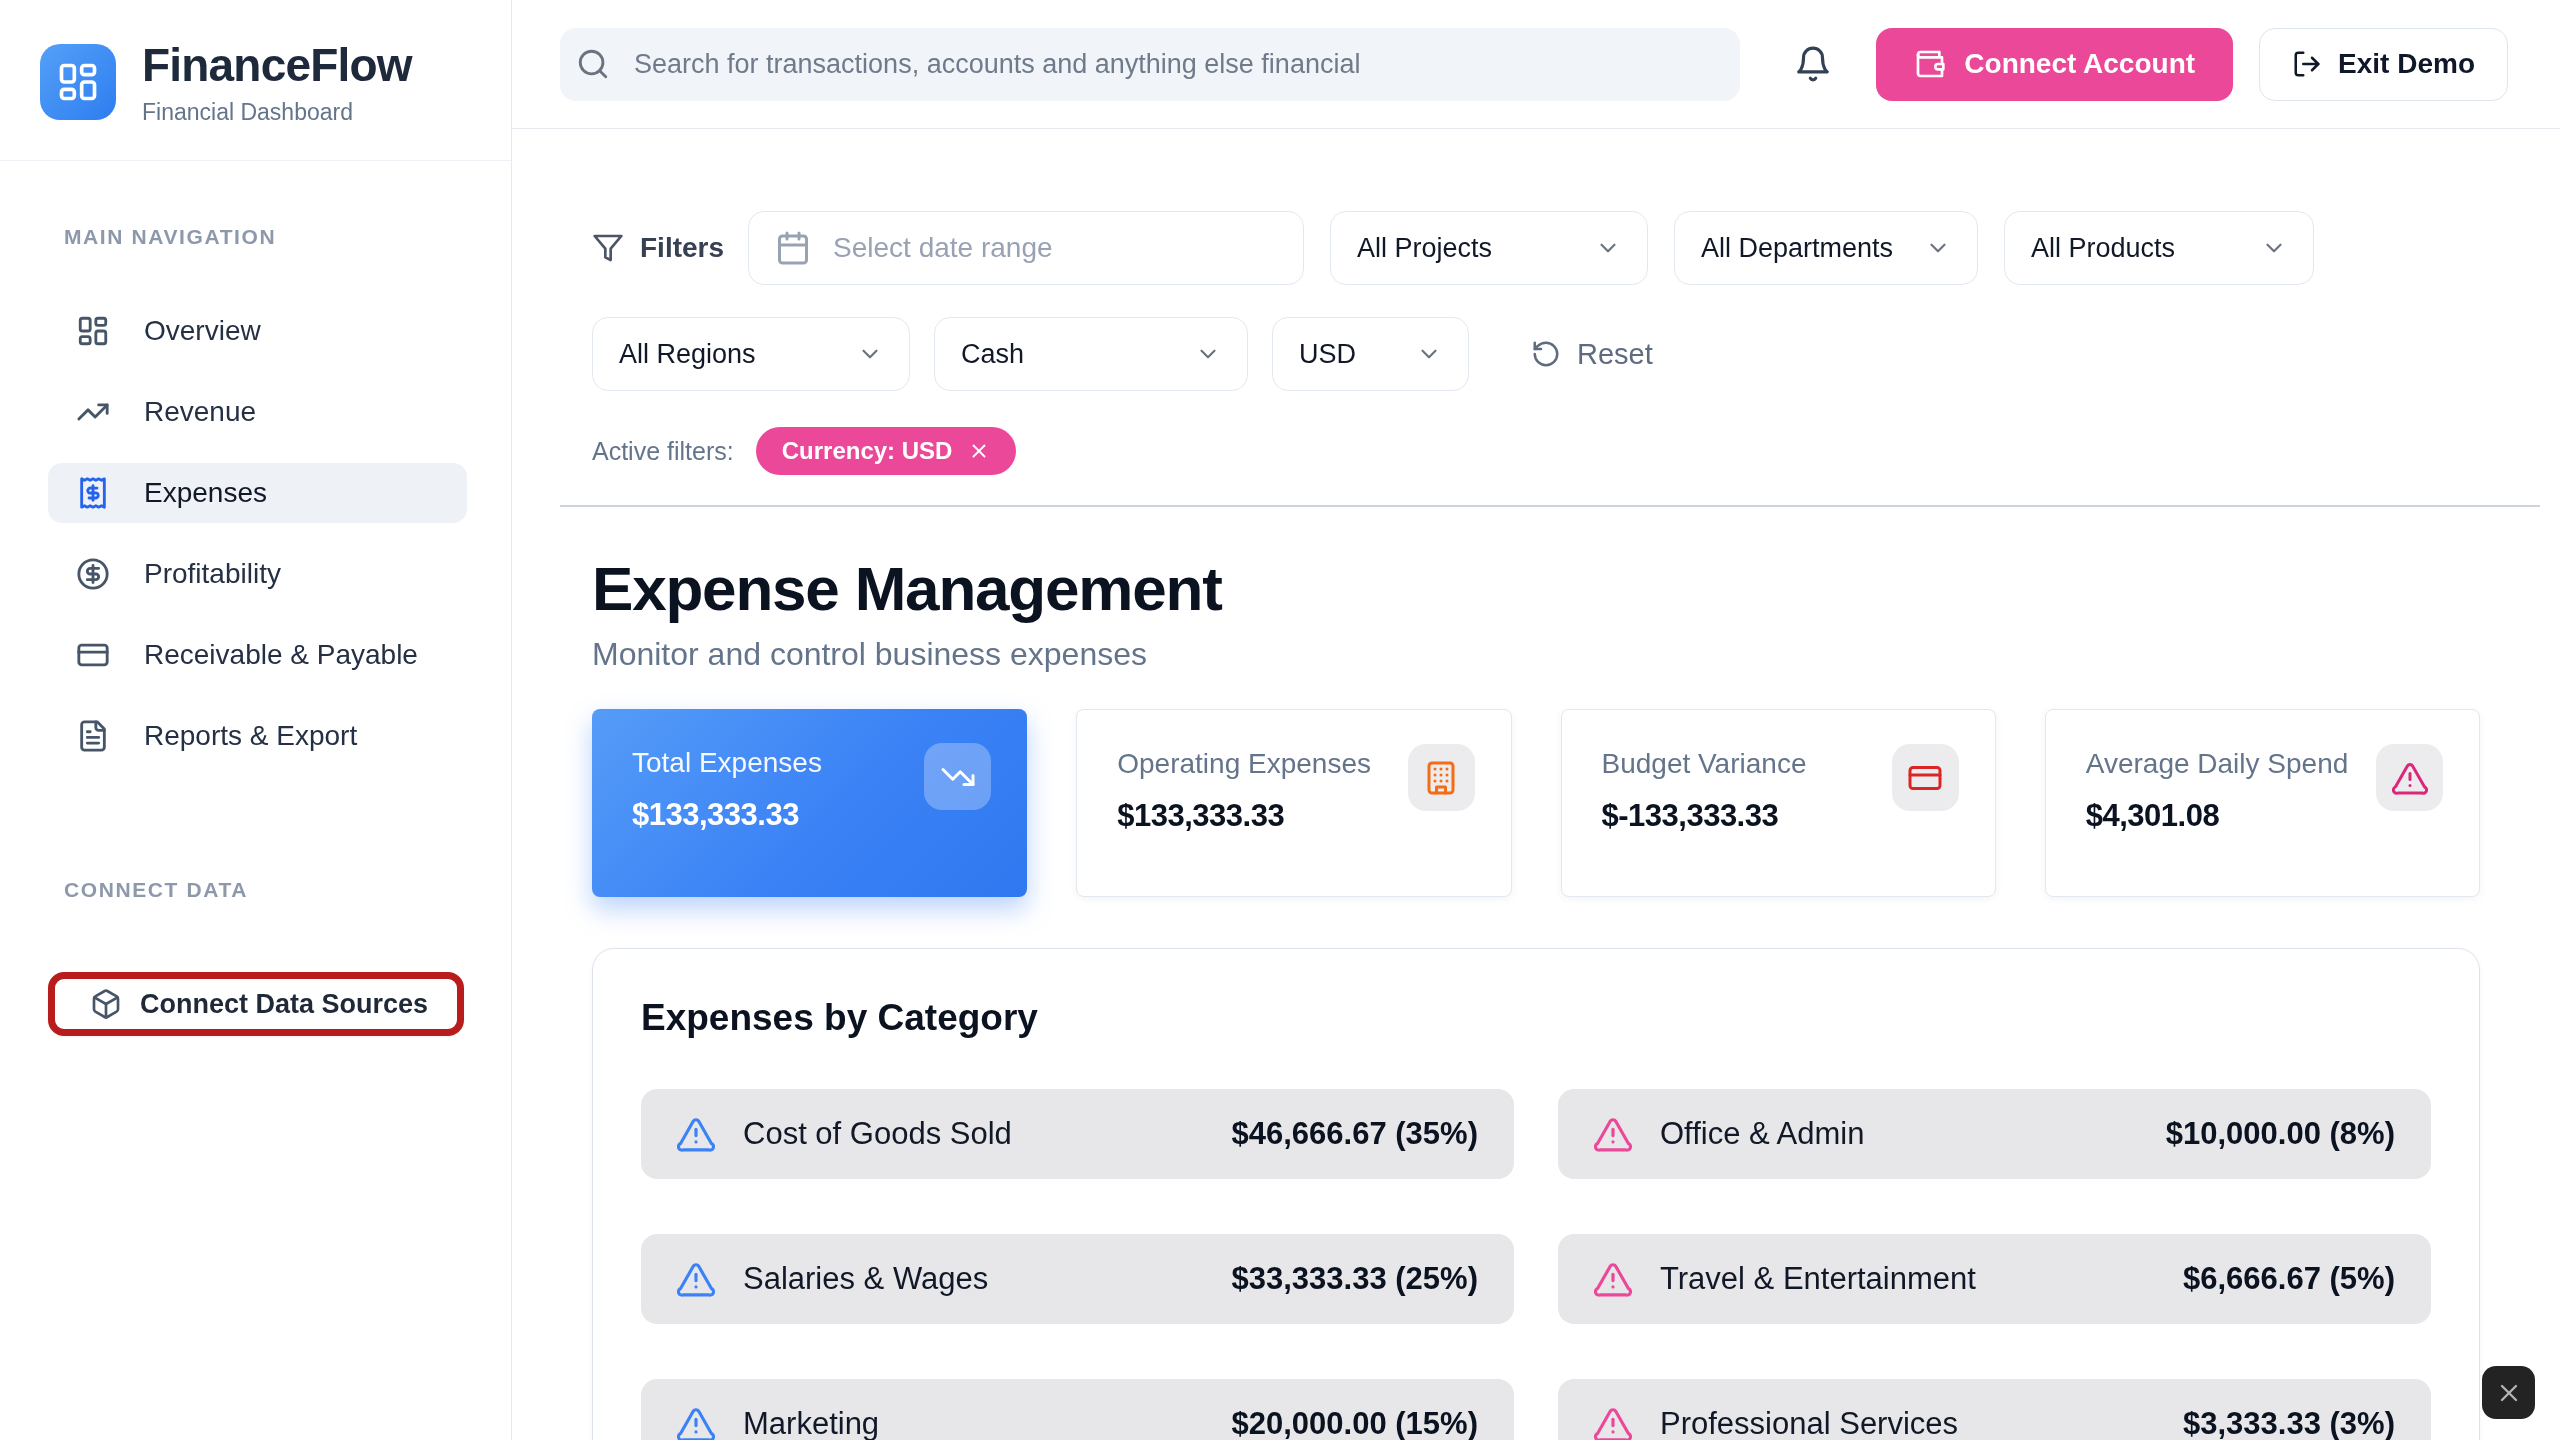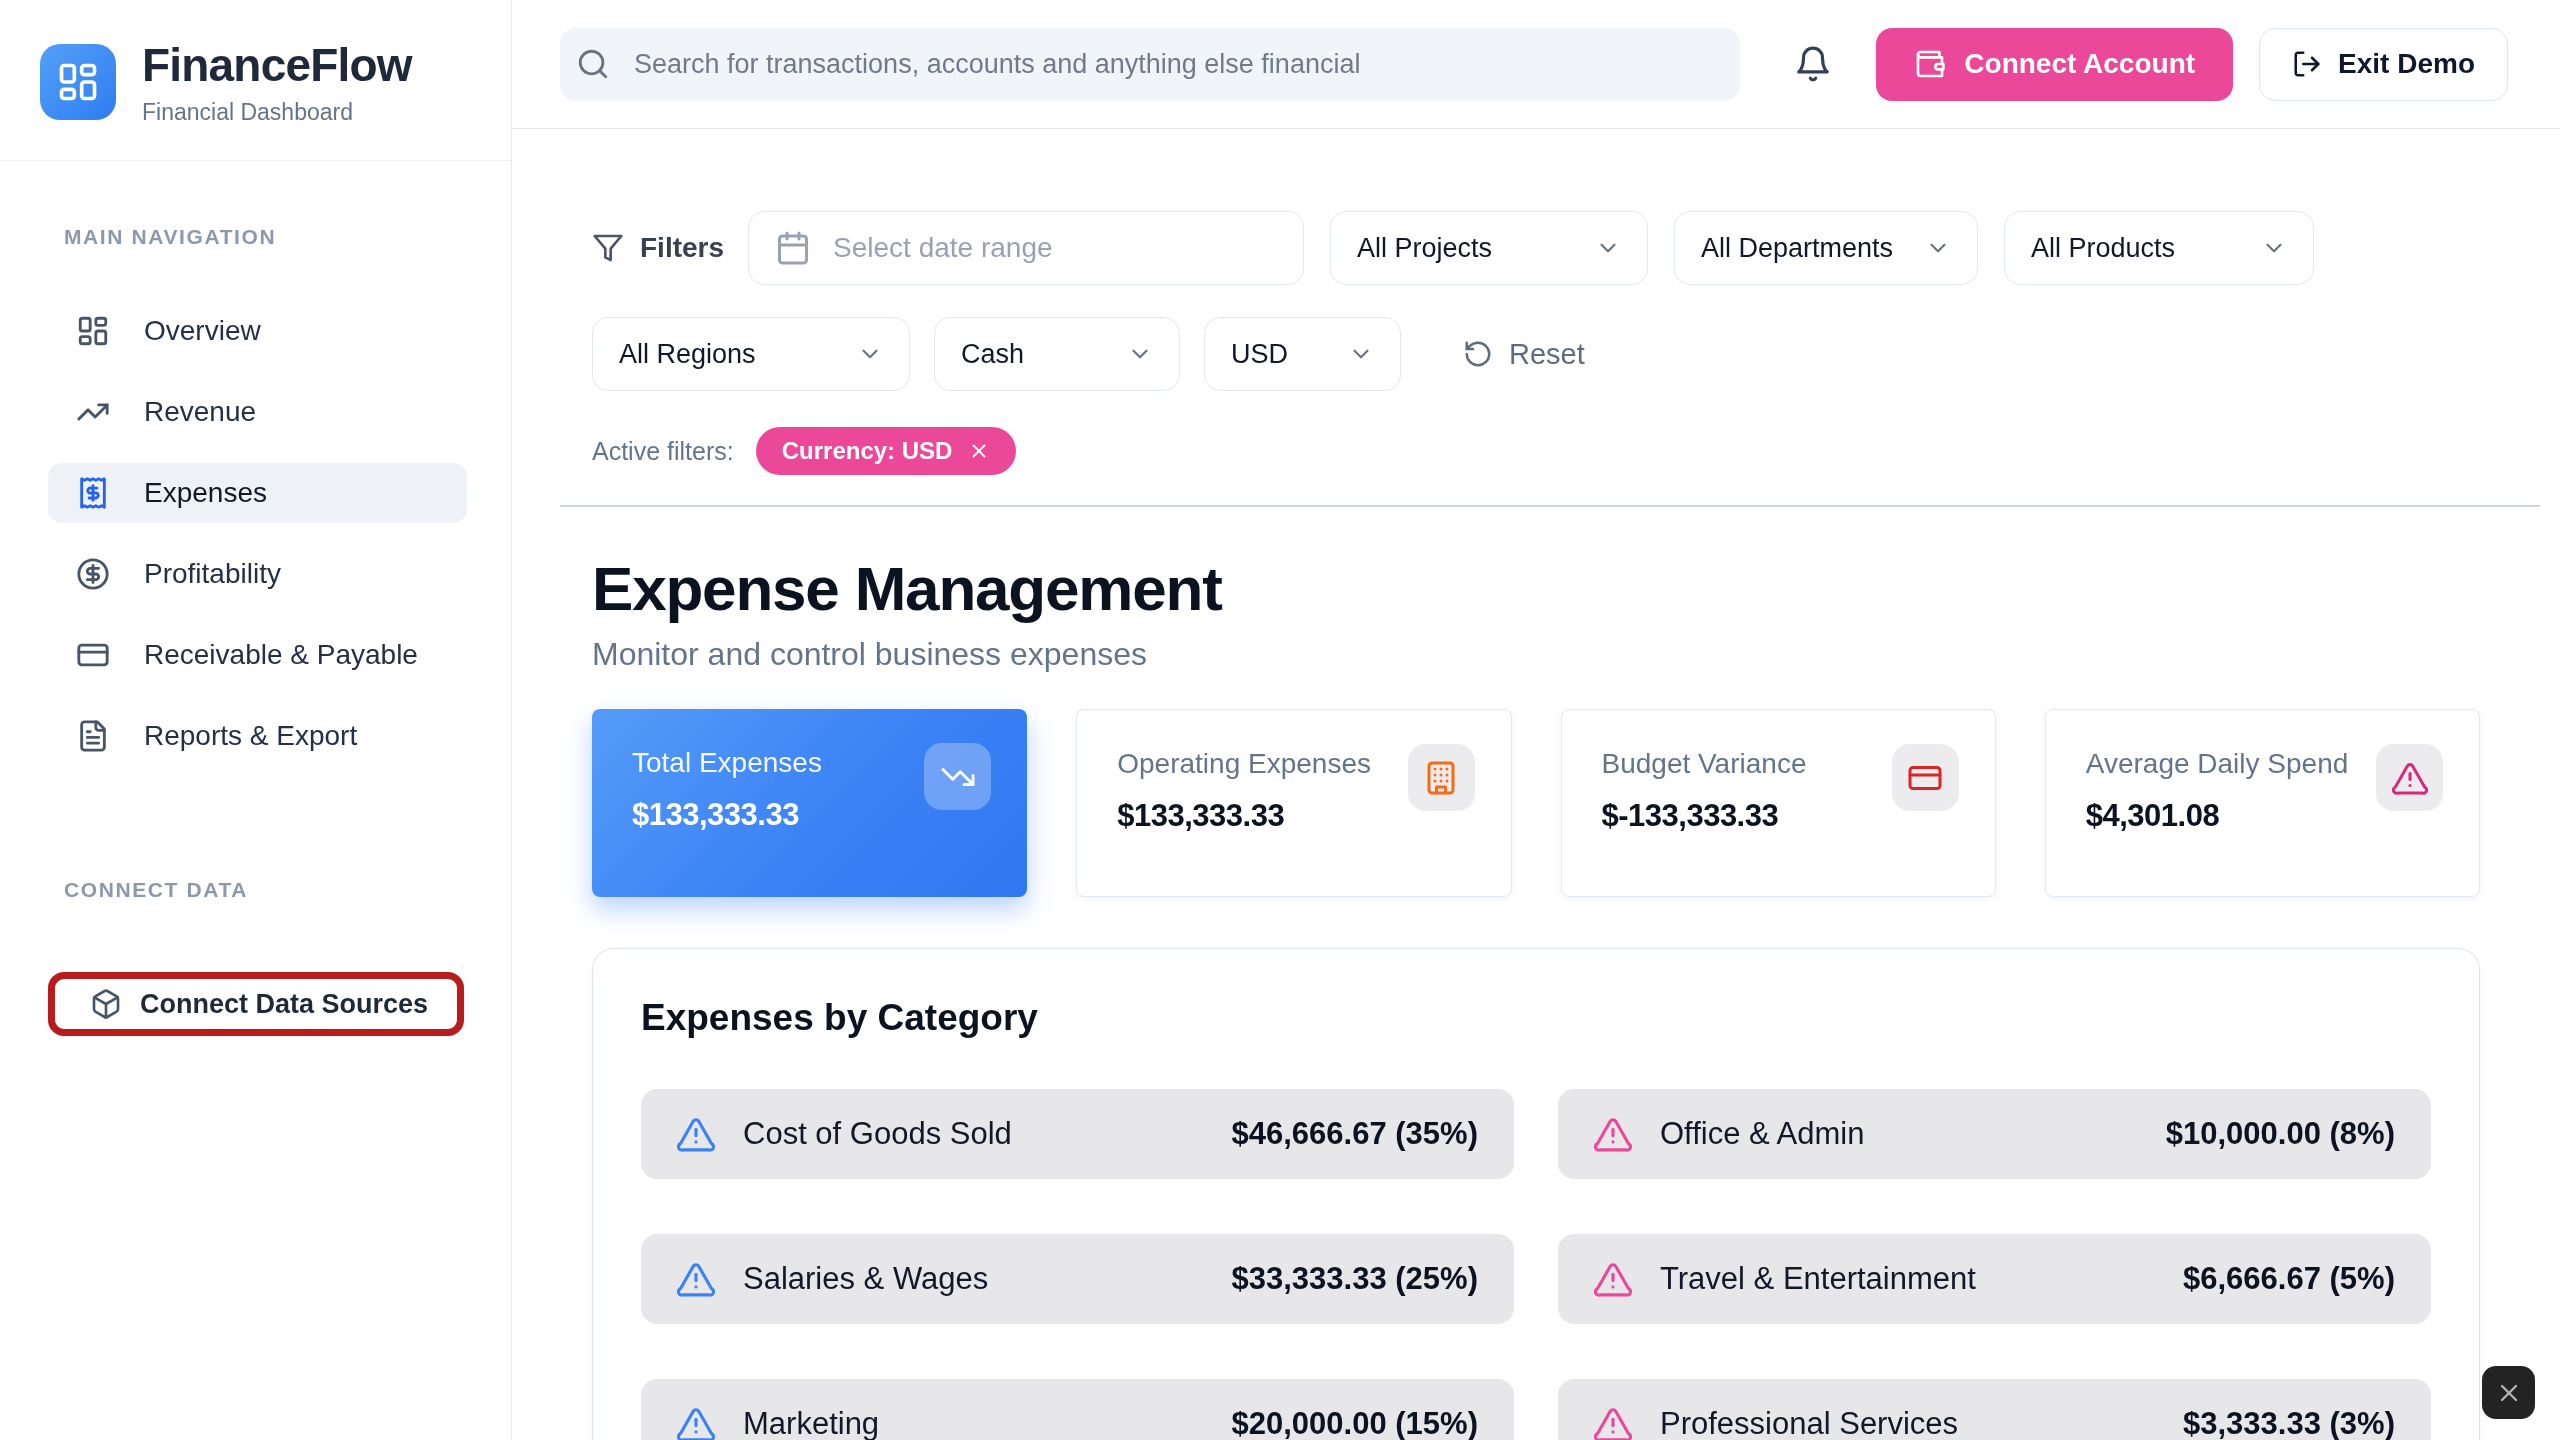--- a/index.html
+++ b/index.html
@@ -296,21 +296,21 @@
       <div class="filter-row row2">
         <span id="dd-row2" style="display:flex;align-items:center;">
             <button class="dd" style="width: 318px;">
               <span>All Regions</span>
               <span class="chev">
                 <svg viewBox="0 0 24 24" width="26" height="26" fill="none" stroke="currentColor" stroke-width="2" stroke-linecap="round" stroke-linejoin="round">
                   <path d="m6 9 6 6 6-6"></path>
                 </svg>
               </span>
             </button>
-            <button class="dd" style="width: 246px;">
+            <button class="dd" style="width: 314px;">
               <span>Cash</span>
               <span class="chev">
                 <svg viewBox="0 0 24 24" width="26" height="26" fill="none" stroke="currentColor" stroke-width="2" stroke-linecap="round" stroke-linejoin="round">
                   <path d="m6 9 6 6 6-6"></path>
                 </svg>
               </span>
             </button>
             <button class="dd" style="width: 197px;">
               <span>USD</span>
               <span class="chev">

